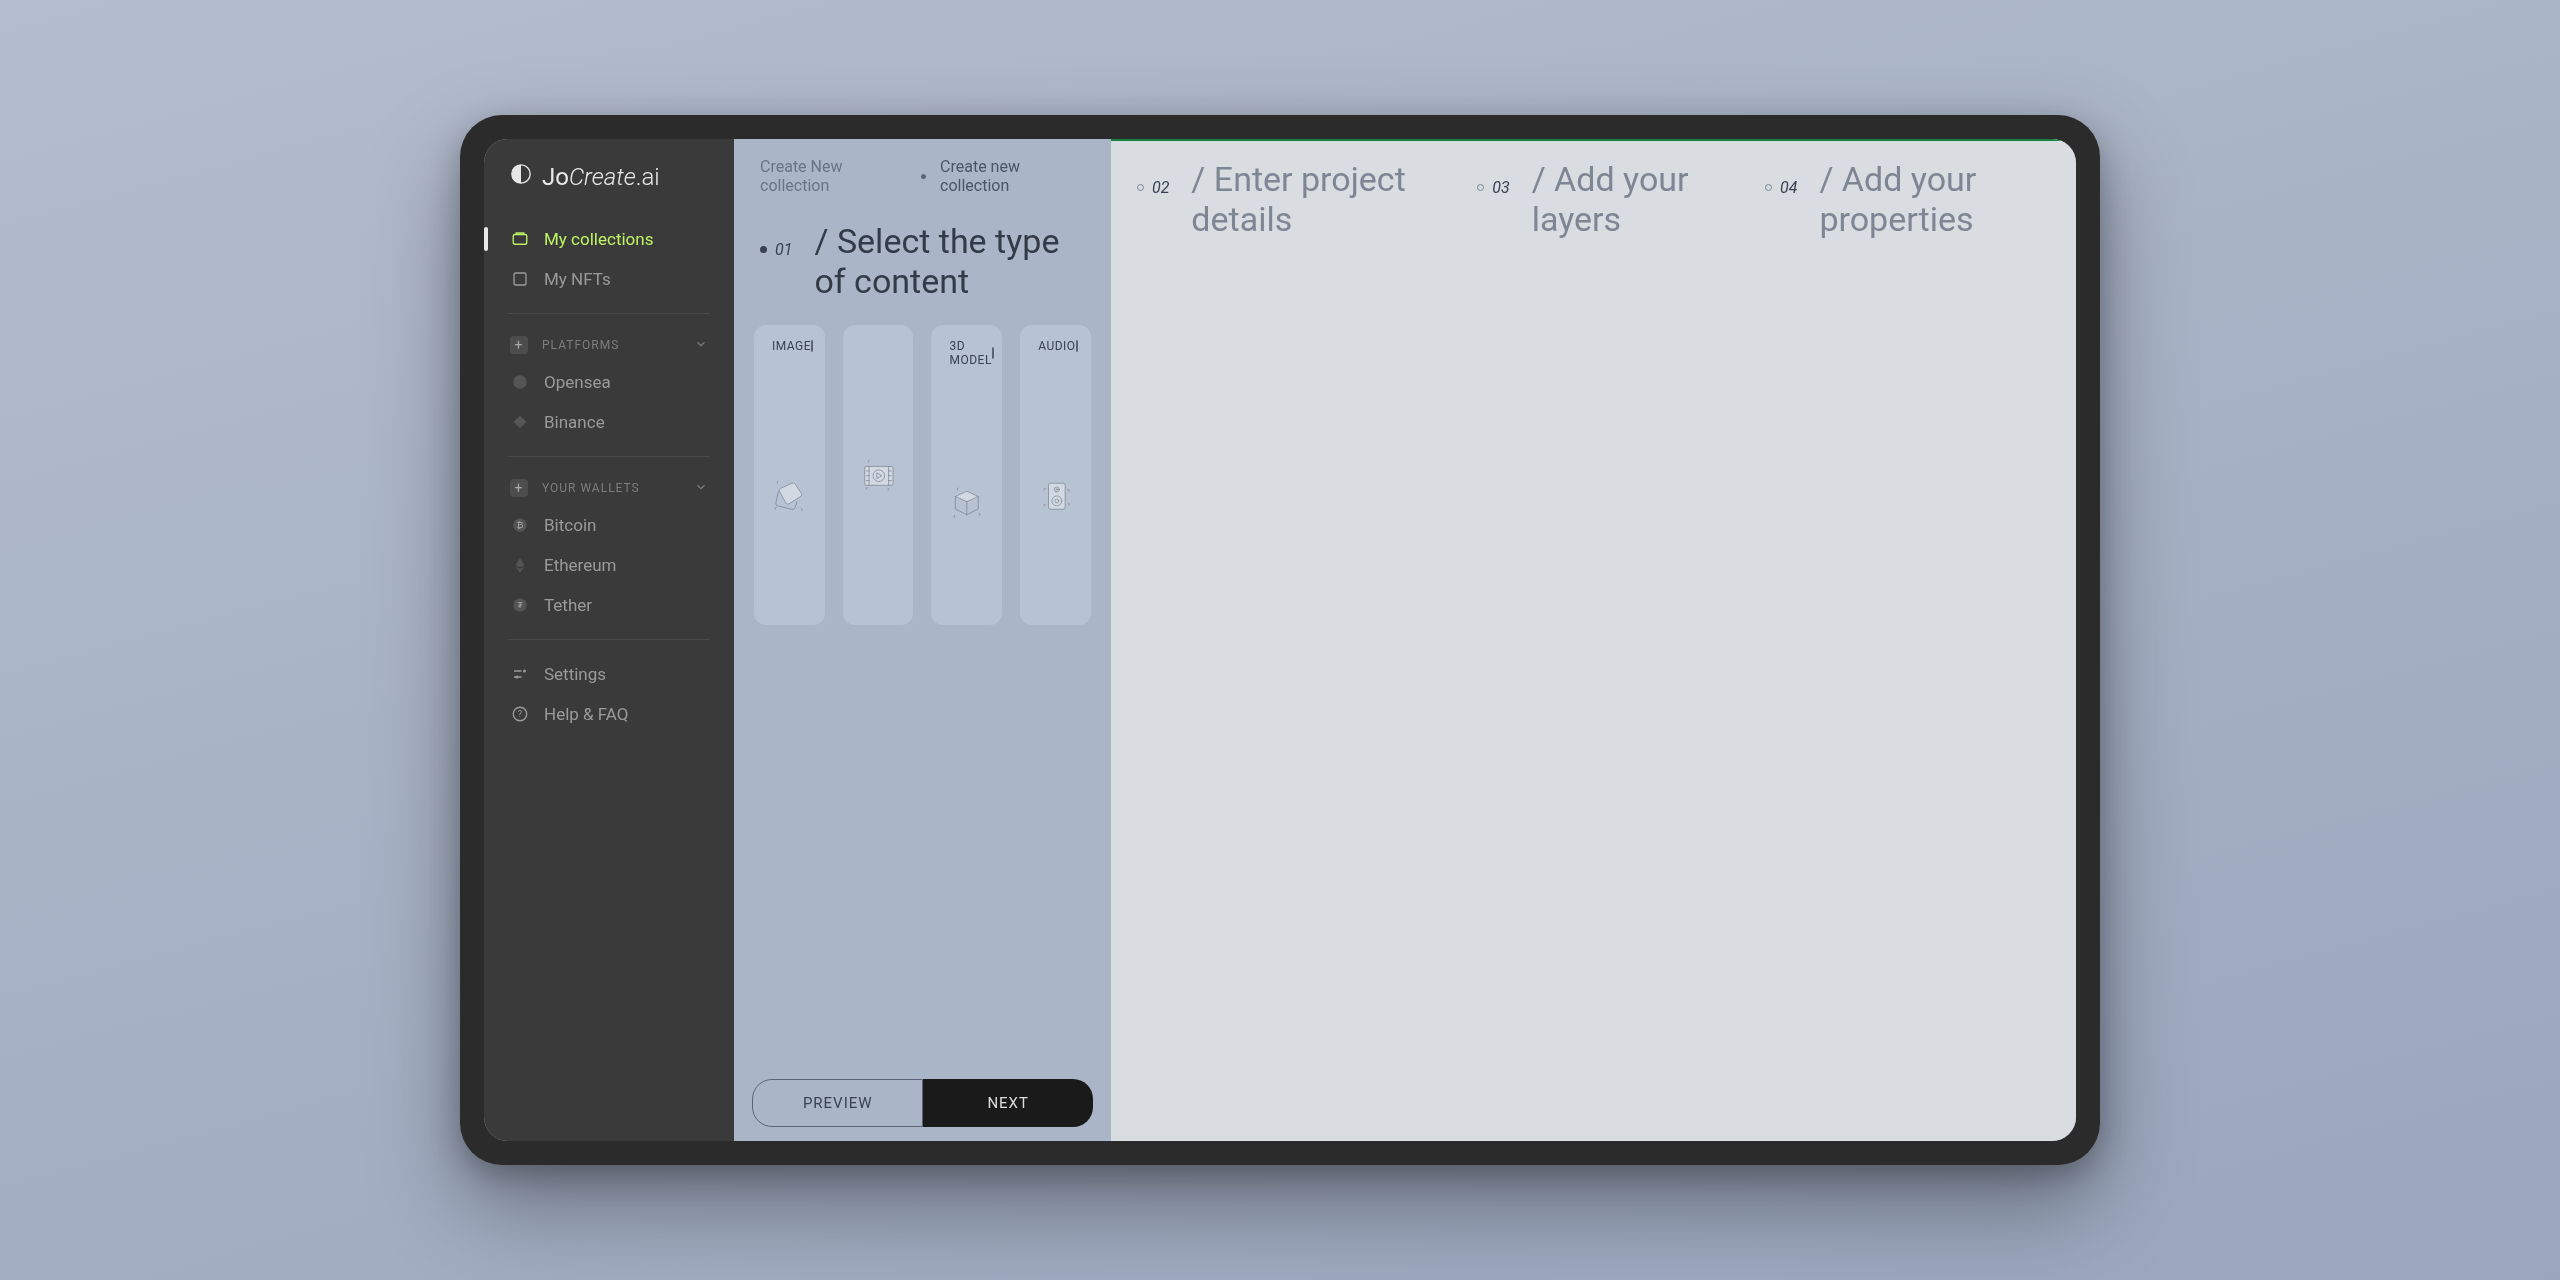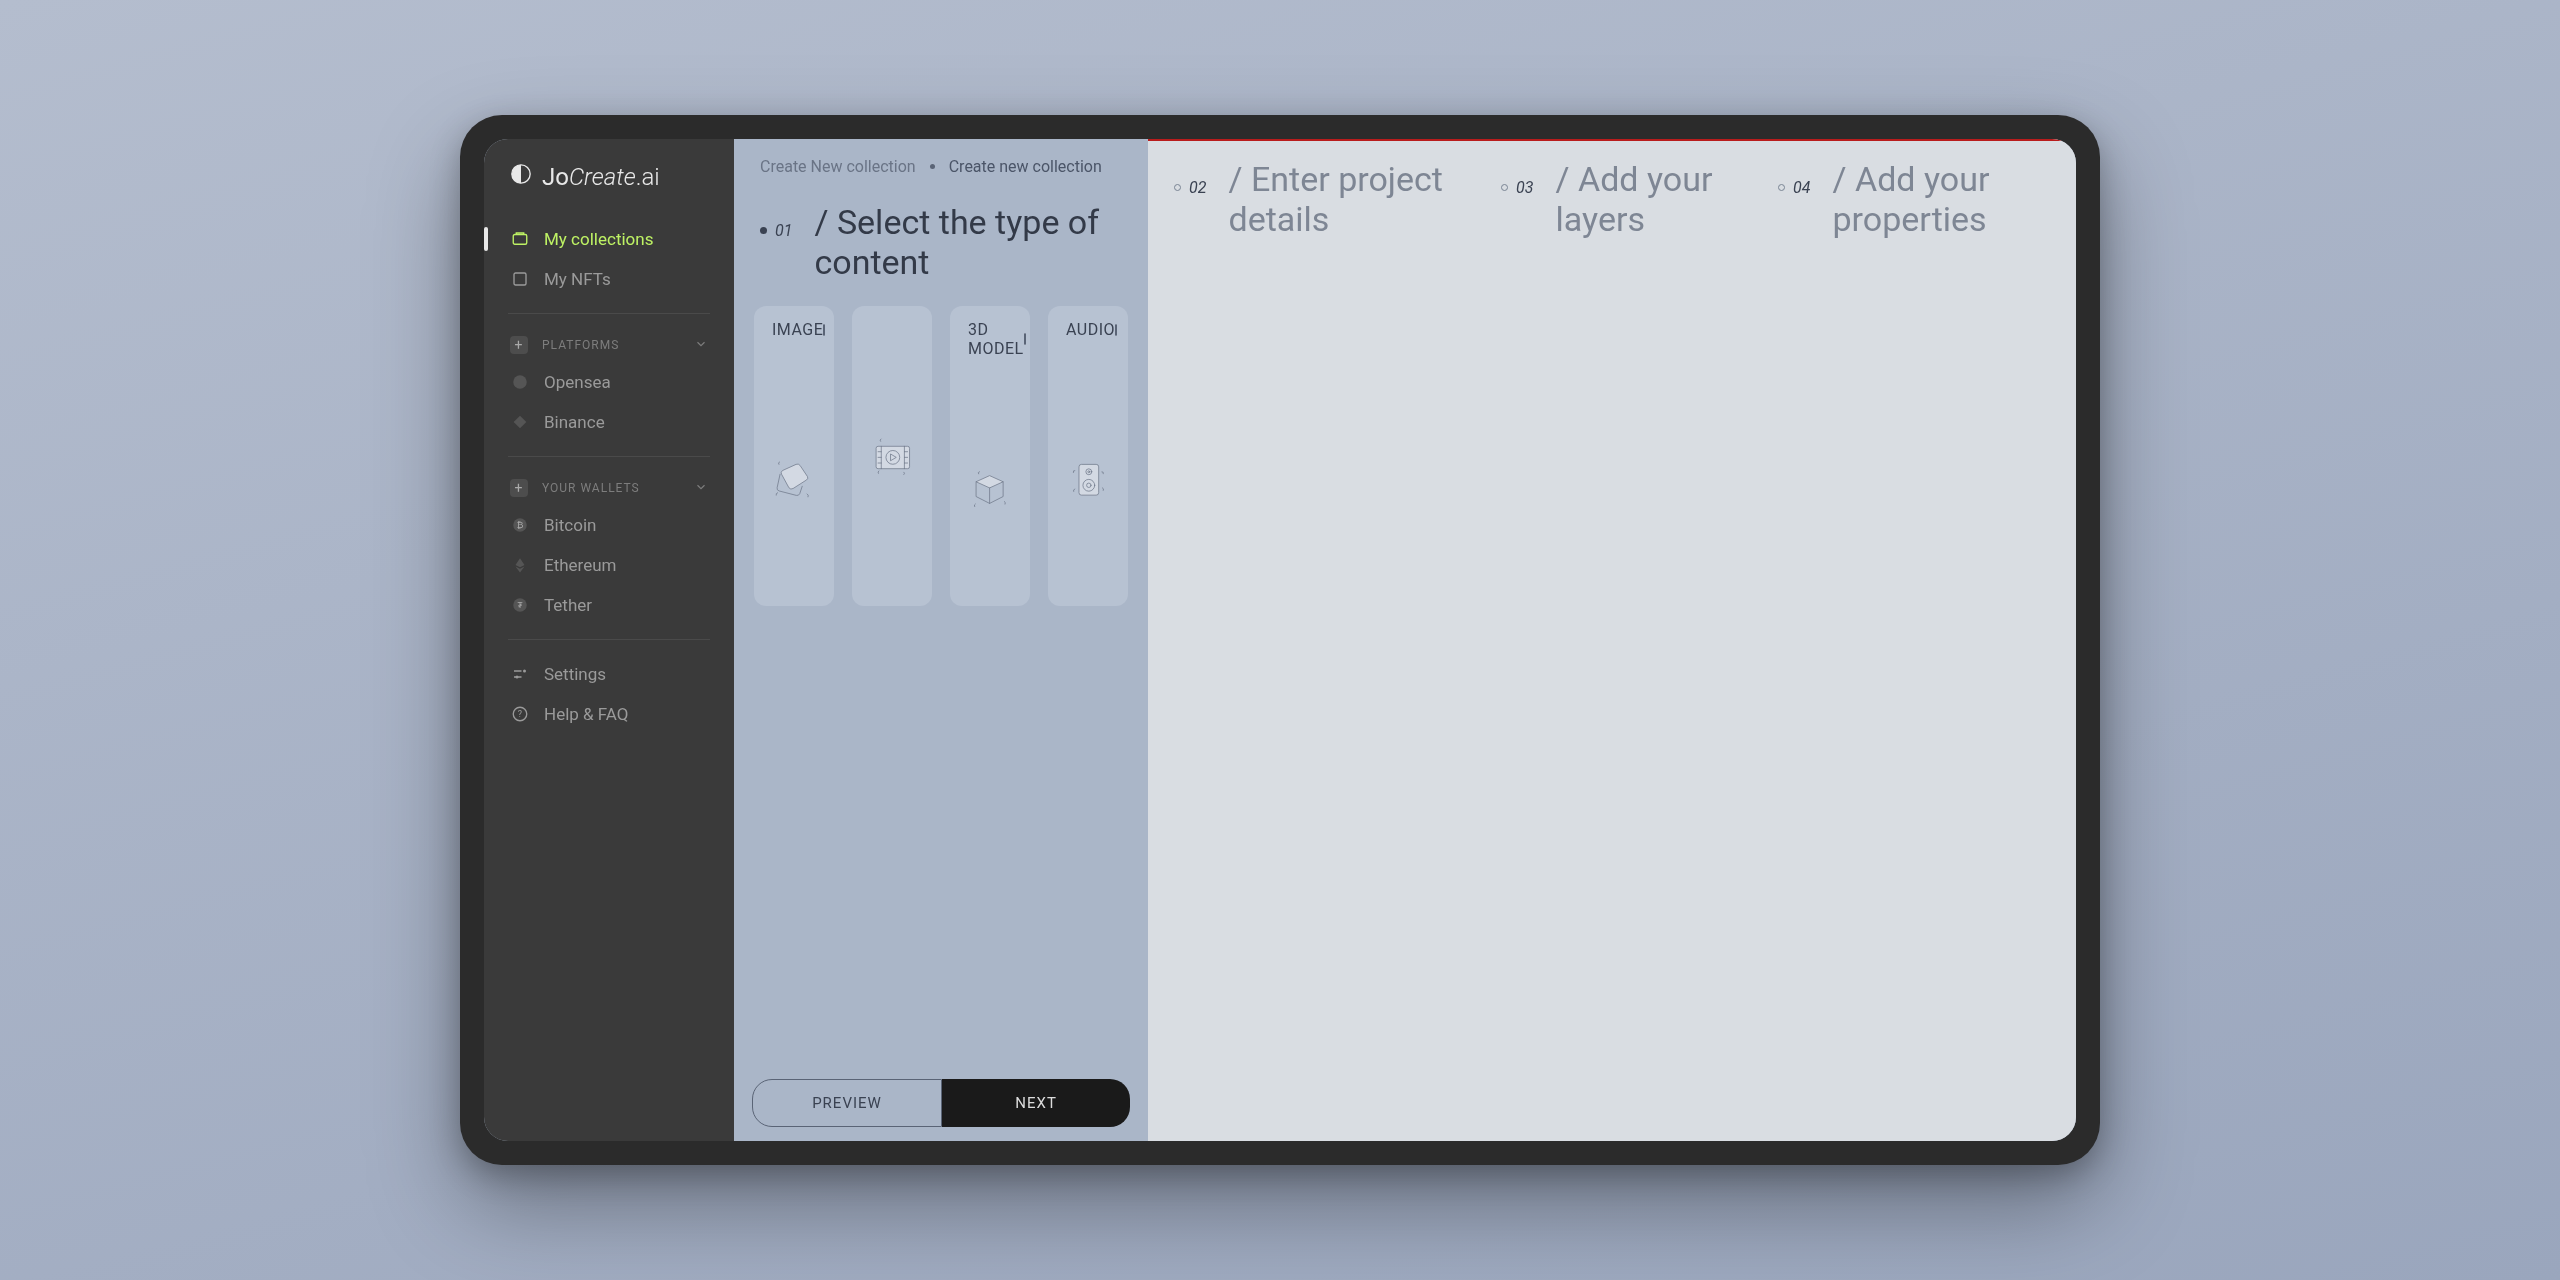--- a/index.html
+++ b/index.html
@@ -26,31 +26,31 @@
   .crumbs { display:flex; align-items:center; gap:14px; padding:18px 26px 0; color:#6a7486; font-size:16px; }
   .crumbs .dot { width:5px; height:5px; border-radius:50%; background:#5a6476; }
   .crumbs .cur { color:#4b5568; }
   .step-head { display:flex; align-items:baseline; gap:22px; padding:26px 26px 24px; }
   .bullet { display:flex; align-items:center; gap:8px; color:#3a4252; font-size:16px; font-style:italic; }
   .bullet .d { width:7px; height:7px; border-radius:50%; background:#3a4252; }
   .bullet.hollow .d { background:transparent; border:1.5px solid #7a8494; }
   .step-title { color:#333a48; font-size:34px; font-weight:400; }
   .cards { display:flex; gap:18px; padding:0 20px; }
   .card { flex:1; background:#b7c2d2; border-radius:12px; display:flex; flex-direction:column; cursor:pointer; overflow:hidden; min-height:300px; }
-  .card-h { display:flex; align-items:center; justify-content:space-between; padding:14px 18px; color:#3a4252; font-size:16px; letter-spacing:.5px; }
+  .card-h { display:flex; align-items:center; justify-content:space-between; padding:14px 18px; color:#3a4252; font-size:12px; letter-spacing:.5px; }
   .card-h .box { width:12px; height:12px; border:1.5px solid #5a6476; border-radius:2px; }
   .card-ill { flex:1; display:flex; align-items:center; justify-content:center; padding:10px; }
   .card-ill svg { width:82%; height:auto; }
   .ill-stroke { stroke:#6d7788; stroke-width:3; fill:none; stroke-linecap:round; stroke-linejoin:round; }
   .ill-fill { fill:#d3d9e3; stroke:#6d7788; stroke-width:3; }
   .btn-row { display:flex; padding:0 18px 14px; margin-top:auto; }
   .btn { flex:1; height:48px; display:flex; align-items:center; justify-content:center; font-size:15px; letter-spacing:1px; cursor:pointer; }
   .btn.preview { background:#aab6c8; border:1.5px solid #5a6476; color:#3a4252; border-radius:20px 0 0 20px; }
   .btn.next { background:#1a1a1a; color:#ddd; border-radius:0 20px 20px 0; }
-  .step-row { background:#d9dde2; border-top:2px solid #b91c1c; padding:18px 26px; display:flex; align-items:baseline; gap:22px; cursor:pointer; }
+  .step-row { background:#d9dde2; border-top:2px solid #15803d; padding:18px 26px; display:flex; align-items:baseline; gap:22px; cursor:pointer; }
   .step-row .step-title { color:#7e8694; }
   .active-panel { flex:1; display:flex; flex-direction:column; background:#aab6c8; border-radius:0 0 0 0; }
   .spacer { flex:1; }
 </style>
 </head>
 <body>
 
 <div class="device">
   <div class="screen">
 

